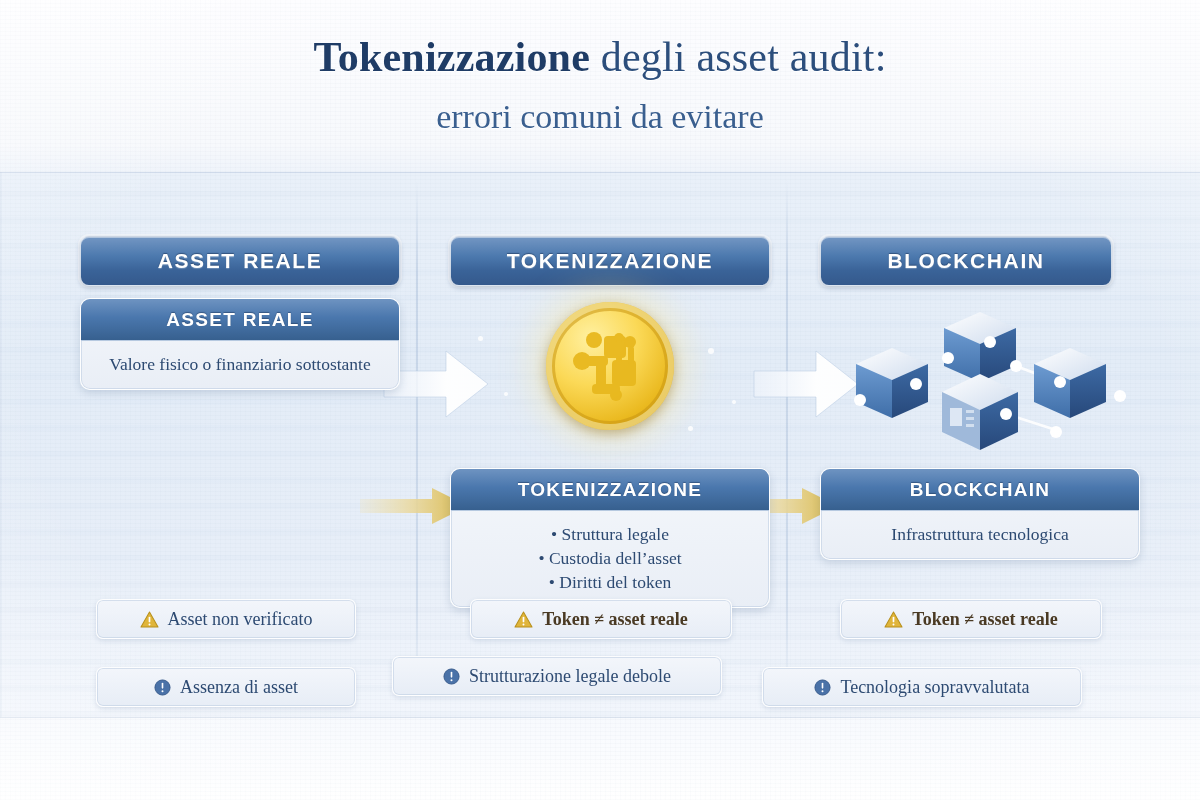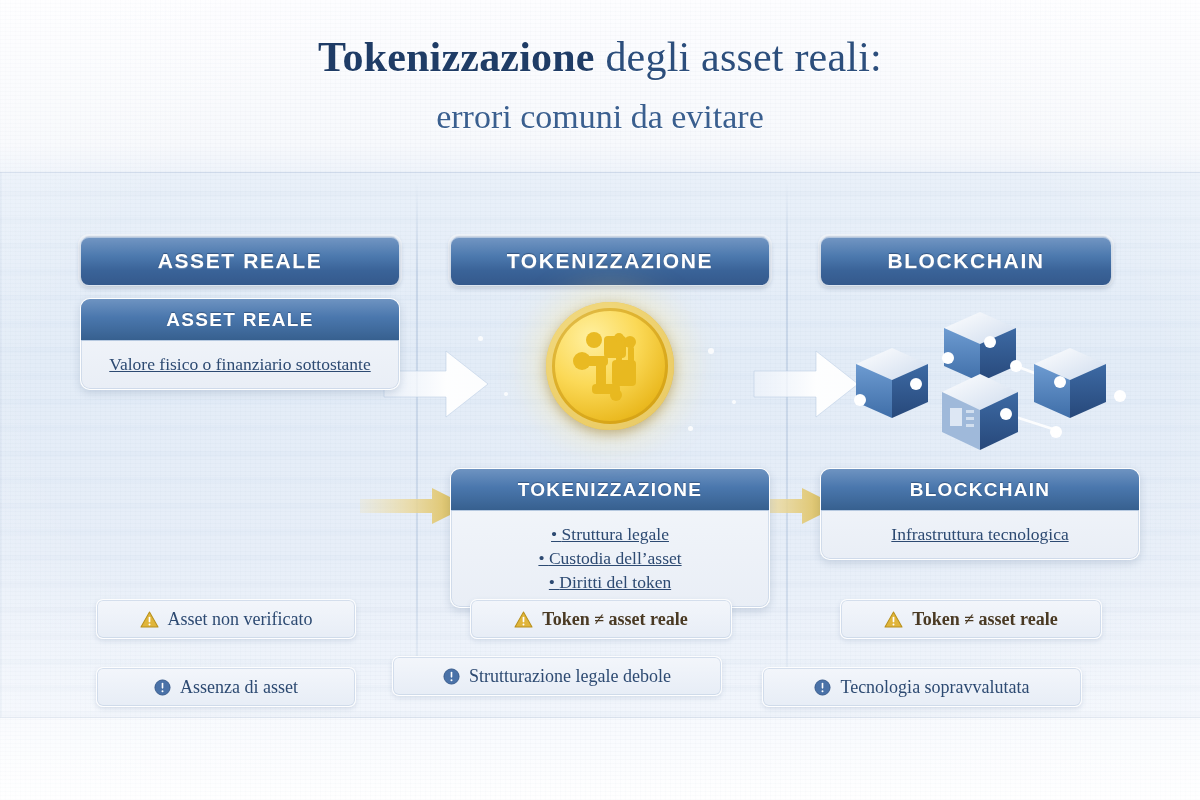--- a/index.html
+++ b/index.html
@@ -98,21 +98,20 @@
     background:linear-gradient(180deg,#6e93c1 0%,#4a77ad 45%,#37608f 100%);
     color:#fff; font-weight:bold; font-size:19px; letter-spacing:1.3px;
     text-shadow:0 -1px 1px rgba(25,50,85,.5);
     border-bottom:1px solid rgba(255,255,255,.5);
   }
   .card-body{
     padding:11px 12px 13px; text-align:center;
     font-family:"Liberation Serif", serif;
     font-size:17.5px; line-height:1.38; color:#2d4straight;
     color:#2d4a72;
-    text-decoration:underline;
   }
   .card-body .bullets{list-style:none;}
   .card-body .bullets li{white-space:nowrap;}
   .card-body .bullets li::before{content:"• ";}
 
   
   .pill{
     margin-top:14px; height:40px; border-radius:7px;
     display:flex; align-items:center; justify-content:center; gap:9px;
     font-family:"Liberation Serif", serif;
@@ -185,21 +184,21 @@
 
 <div id="canvas">
 
   <div class="mid-field"></div>
   <div class="band-line" style="top:172px"></div>
   <div class="band-line" style="top:717px"></div>
   <div class="col-divider" style="left:416px"></div>
   <div class="col-divider" style="left:786px"></div>
 
   <div id="title-block">
-    <div class="title-line1"><span class="strong">Tokenizzazione</span><span> degli asset reali:</span></div>
+    <div class="title-line1"><span class="strong">Tokenizzazione</span><span> degli asset audit:</span></div>
     <div class="title-line2">errori comuni da evitare</div>
   </div>
 
   <svg class="arrow-big" style="left:382px;top:345px" width="110" height="78" viewBox="0 0 110 78">
     <defs>
         <linearGradient id="aw1" x1="0" y1="0" x2="1" y2="0">
       <stop offset="0%" stop-color="#f2f6fc" stop-opacity=".55"></stop>
           <stop offset="60%" stop-color="#ffffff" stop-opacity=".95"></stop>
           <stop offset="100%" stop-color="#ffffff" stop-opacity=".9"></stop>
         </linearGradient>

